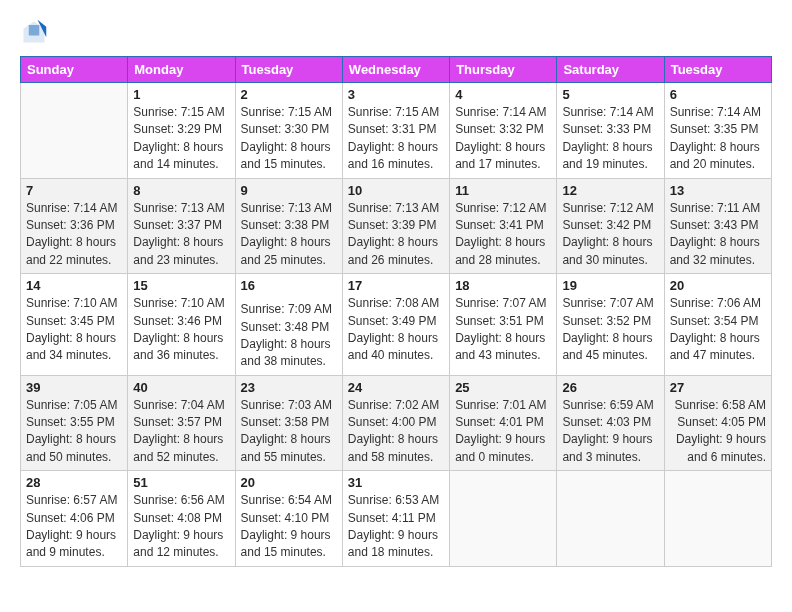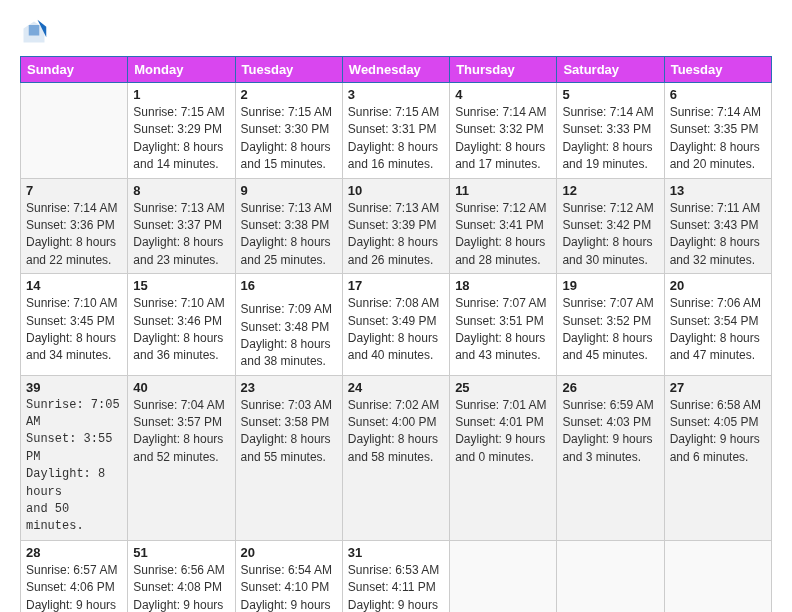--- a/index.html
+++ b/index.html
@@ -273,21 +273,21 @@
             <span class="day-number">20</span>
             <div class="day-info" style="white-space: pre-line;">Sunrise: 7:06 AM
 Sunset: 3:54 PM
 Daylight: 8 hours
 and 47 minutes.</div>
           </td>
         </tr>
         <tr class="row-shade">
           <td>
             <span class="day-number">39</span>
-            <div class="day-info" style="white-space: pre-line; font-family: Liberation Mono, monospace;">Sunrise: 7:05 AM
+            <div class="day-info" style="white-space: pre-line;">Sunrise: 7:05 AM
 Sunset: 3:55 PM
 Daylight: 8 hours
 and 50 minutes.</div>
           </td>
           <td>
             <span class="day-number">40</span>
             <div class="day-info" style="white-space: pre-line;">Sunrise: 7:04 AM
 Sunset: 3:57 PM
 Daylight: 8 hours
 and 52 minutes.</div>
@@ -315,21 +315,21 @@
           </td>
           <td>
             <span class="day-number">26</span>
             <div class="day-info" style="white-space: pre-line;">Sunrise: 6:59 AM
 Sunset: 4:03 PM
 Daylight: 9 hours
 and 3 minutes.</div>
           </td>
           <td>
             <span class="day-number">27</span>
-            <div class="day-info" style="white-space: pre-line;">Sunrise: 6:58 AM
+            <div class="day-info" style="white-space: pre-line; text-align: right;">Sunrise: 6:58 AM
 Sunset: 4:05 PM
 Daylight: 9 hours
 and 6 minutes.</div>
           </td>
         </tr>
         <tr>
           <td>
             <span class="day-number">28</span>
             <div class="day-info" style="white-space: pre-line;">Sunrise: 6:57 AM
 Sunset: 4:06 PM

